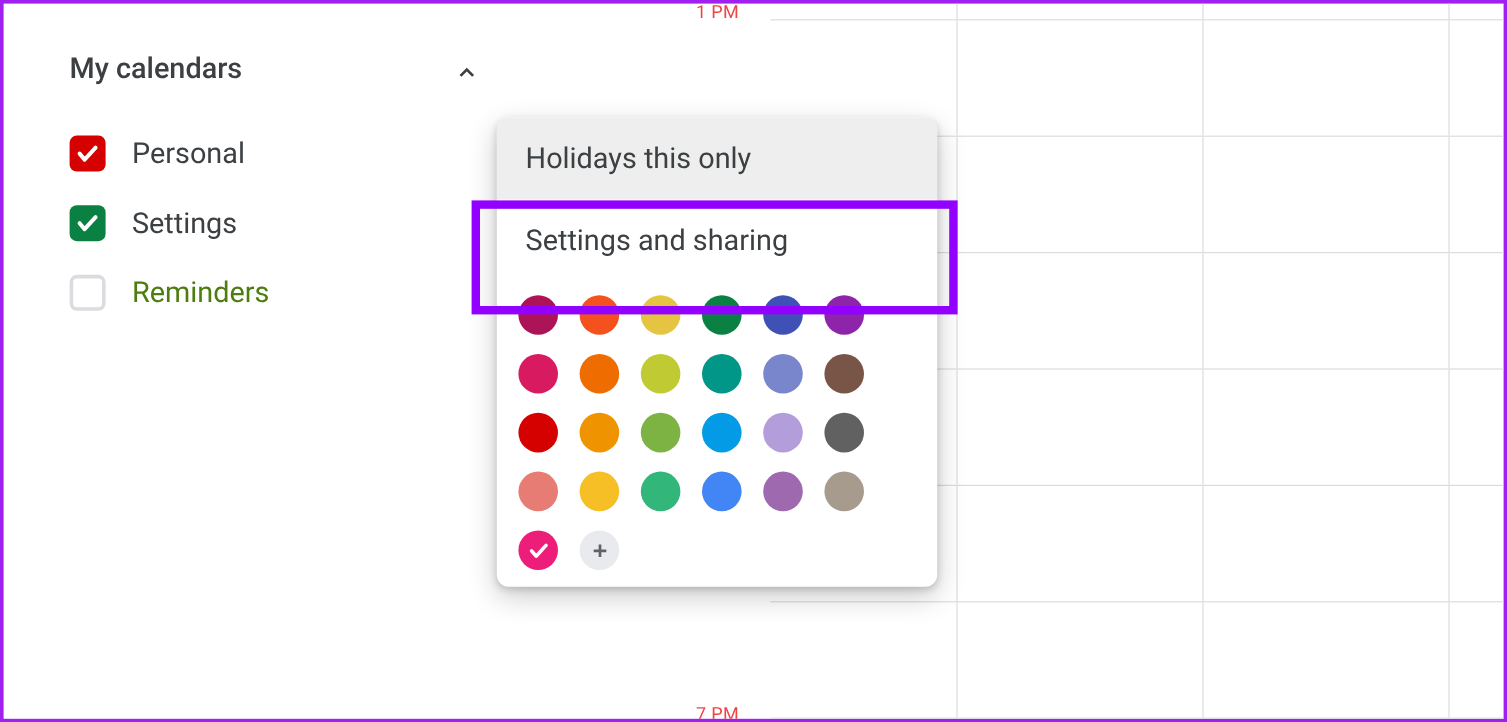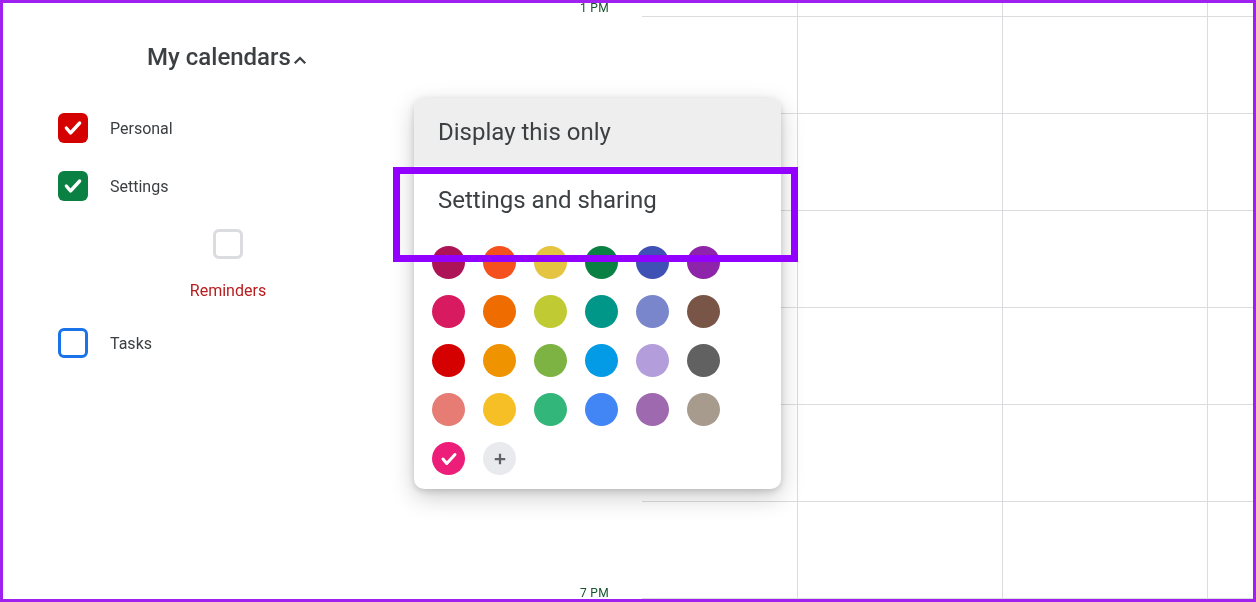--- a/index.html
+++ b/index.html
@@ -15,40 +15,40 @@
   }
   .sidebar {
     position: absolute;
     left: 55px;
     top: 30px;
     width: 340px;
   }
   .section-header {
     display: flex;
     align-items: center;
-    justify-content: center;
+    justify-content: space-between;
     font-size: 24px;
     color: #3c4043;
     font-weight: 500;
     padding: 10px 0;
   }
   .chevron {
     width: 18px;
     height: 18px;
   }
   .cal-list { padding-top: 18px; }
   .cal-item {
     display: flex;
     align-items: center;
     gap: 22px;
     padding: 14px 0;
-    font-size: 16px;
+    font-size: 24px;
     color: #3c4043;
   }
-  .cal-item.muted { color: #b91c1c; flex-direction: column; }
+  .cal-item.muted { color: #4d7c0f; }
   .checkbox {
     width: 30px;
     height: 30px;
     border-radius: 6px;
     display: flex;
     align-items: center;
     justify-content: center;
   }
   .checkbox.empty {
     border: 3px solid;
@@ -73,22 +73,22 @@
   }
   .grid-row:first-child { height: 14px; border-bottom:1px solid #dadce0;}
   .grid-col {
     border-right: 1px solid #dadce0;
     flex: 0 0 205px;
   }
   .grid-col.first { flex: 0 0 156px; }
   .time-label {
     position: absolute;
     left: -62px;
-    font-size: 12px;
-    color: #14532d;
+    font-size: 15px;
+    color: #ef4444;
     letter-spacing: 0.3px;
   }
   .popover {
     position: absolute;
     left: 411px;
     top: 95px;
     width: 367px;
     background: #fff;
     border-radius: 10px;
     box-shadow: 0 2px 6px rgba(0,0,0,0.15), 0 8px 24px rgba(0,0,0,0.2);
@@ -200,31 +200,27 @@
         <svg class="check-svg" viewBox="0 0 24 24" fill="none" stroke="#fff" stroke-width="4" stroke-linecap="round" stroke-linejoin="round">
             <polyline points="4 12 9 18 20 6"></polyline>
           </svg>
       </span>
       <span>Settings</span>
     </div>
     <div class="cal-item muted">
       <span class="checkbox empty" style="border-color:#dadce0"></span>
       <span>Reminders</span>
     </div>
-    <div class="cal-item">
-      <span class="checkbox empty" style="border-color:#1a73e8"></span>
-      <span>Tasks</span>
-    </div>
   </div>
 
 
 </div>
 
 <div class="popover">
-  <div class="menu-item hovered">Display this only</div>
+  <div class="menu-item hovered">Holidays this only</div>
   <div class="menu-item">Settings and sharing</div>
   <div class="color-grid" id="color-grid">
       <div class="color-dot" style="background: rgb(173, 20, 87);"></div>
       <div class="color-dot" style="background: rgb(244, 81, 30);"></div>
       <div class="color-dot" style="background: rgb(228, 196, 65);"></div>
       <div class="color-dot" style="background: rgb(11, 128, 67);"></div>
       <div class="color-dot" style="background: rgb(63, 81, 181);"></div>
       <div class="color-dot" style="background: rgb(142, 36, 170);"></div>
       <div class="color-dot" style="background: rgb(216, 27, 96);"></div>
       <div class="color-dot" style="background: rgb(239, 108, 0);"></div>

